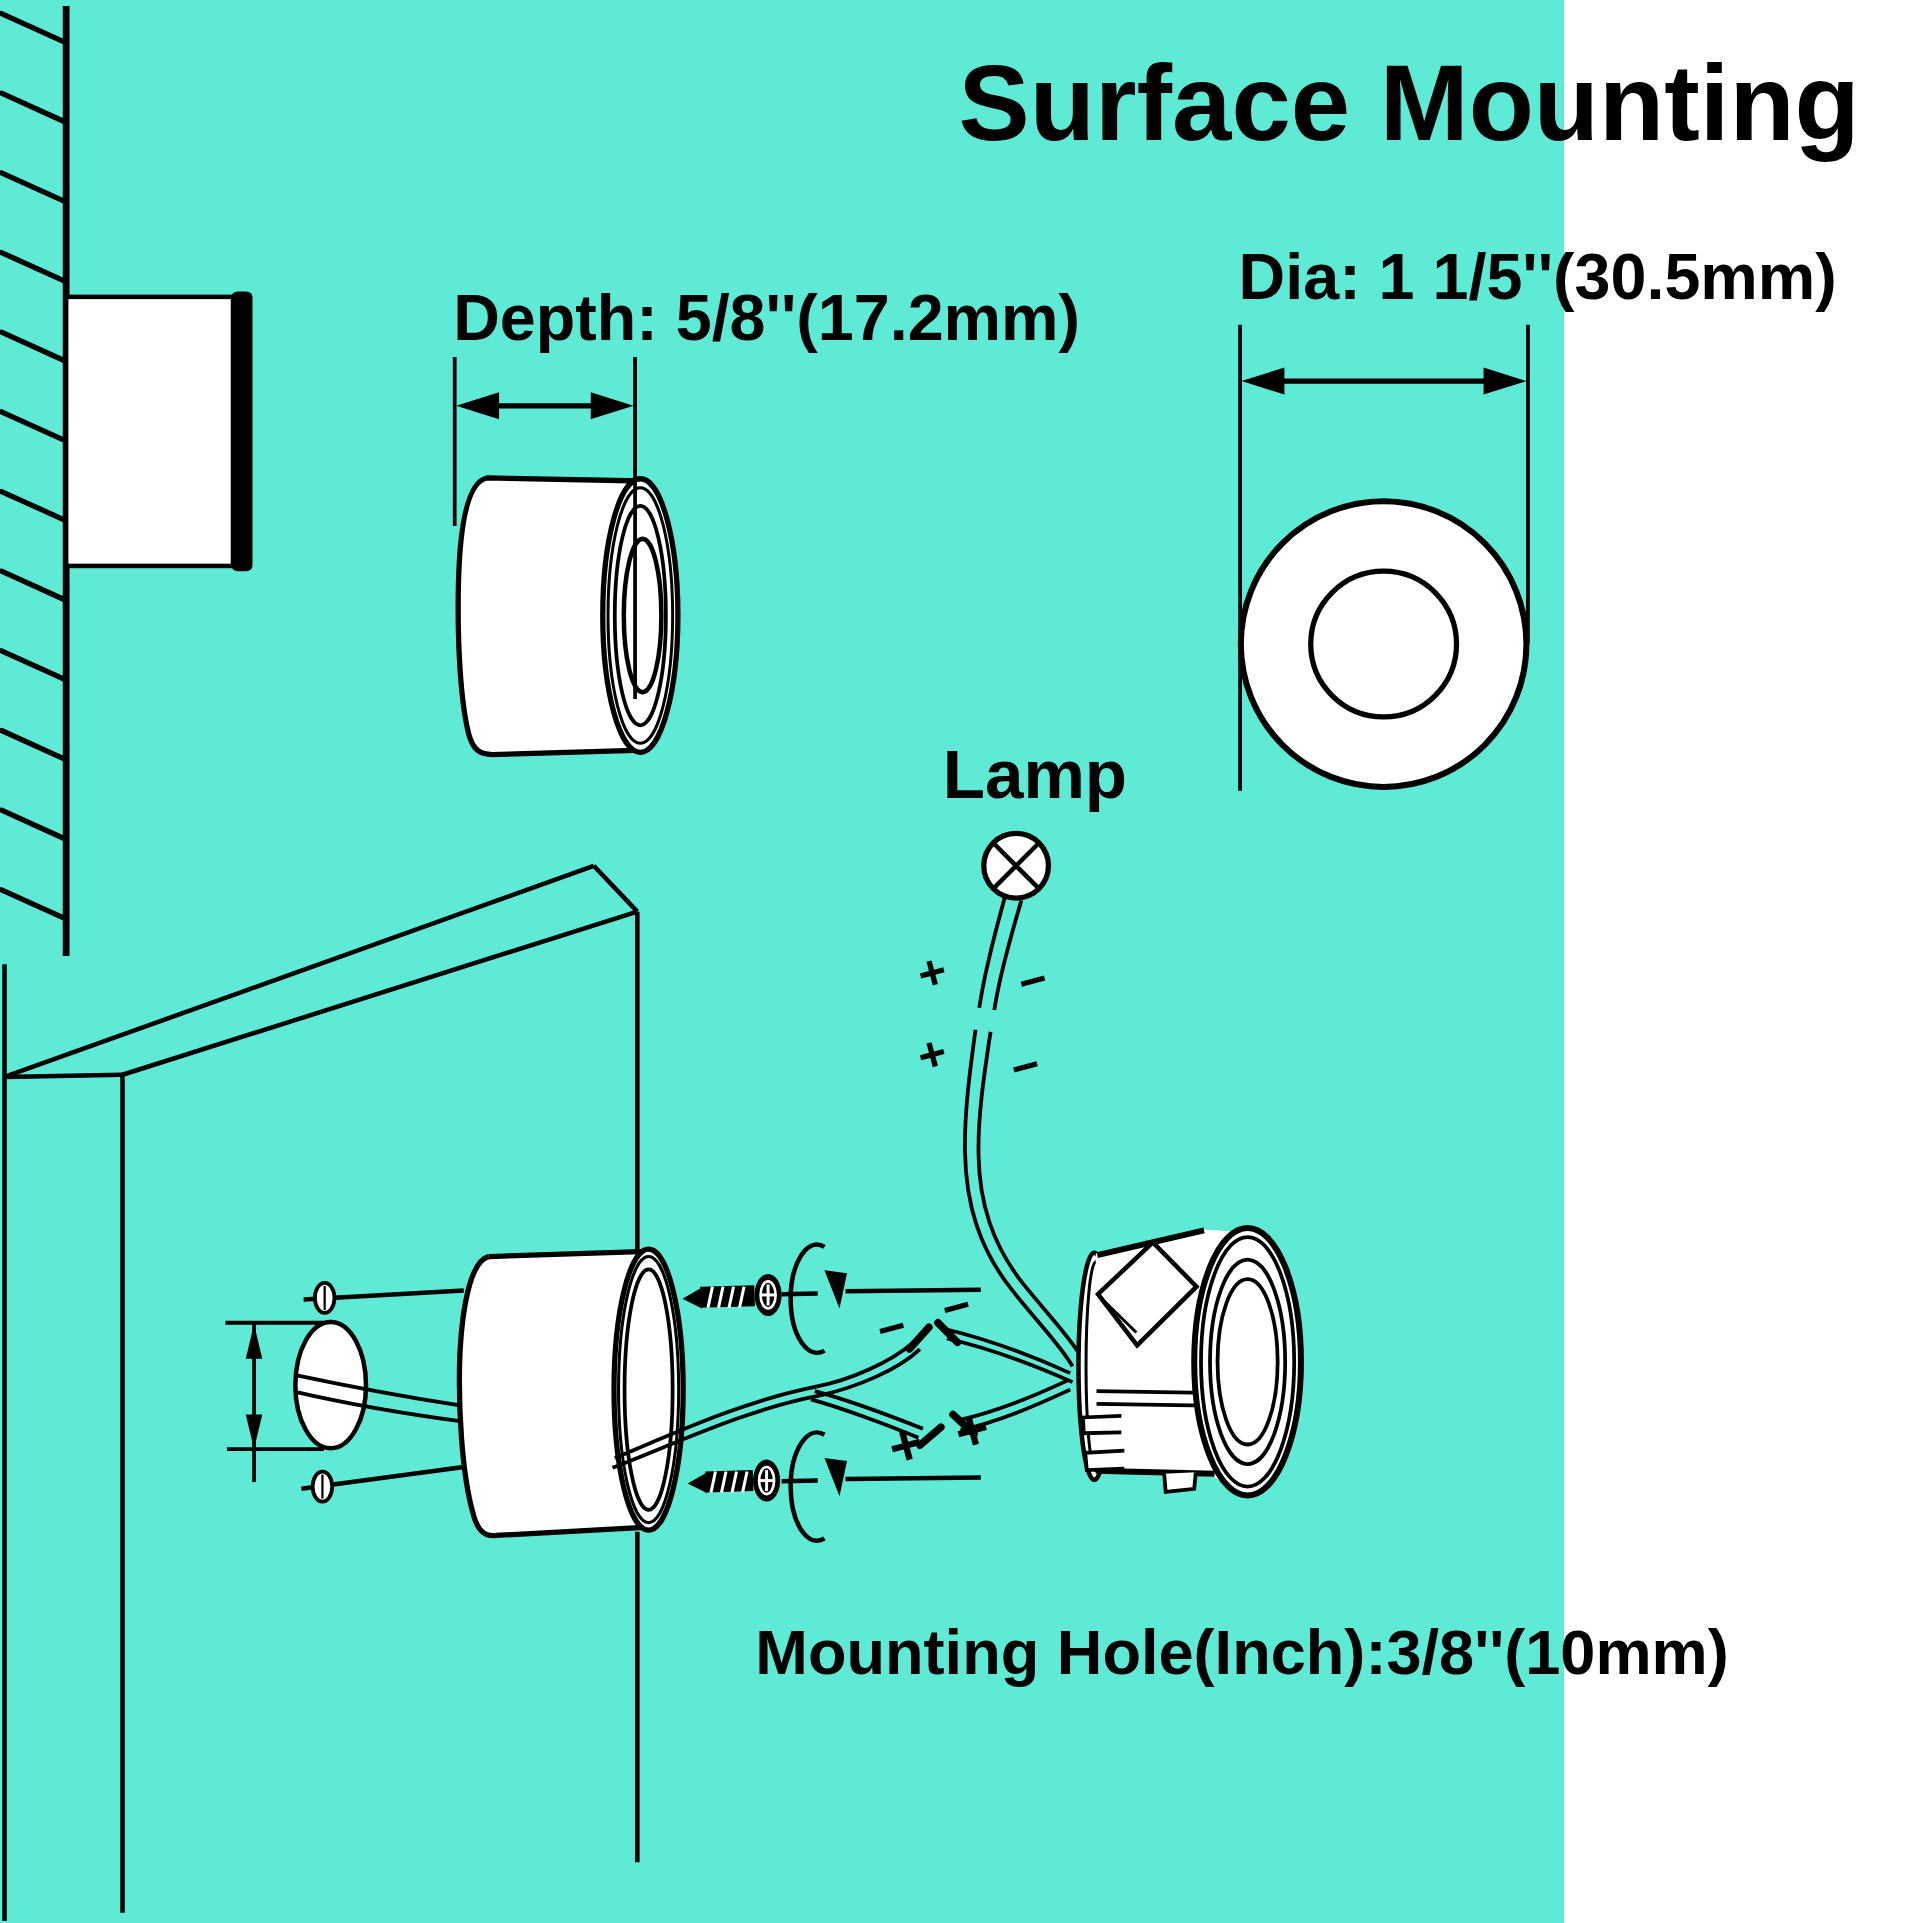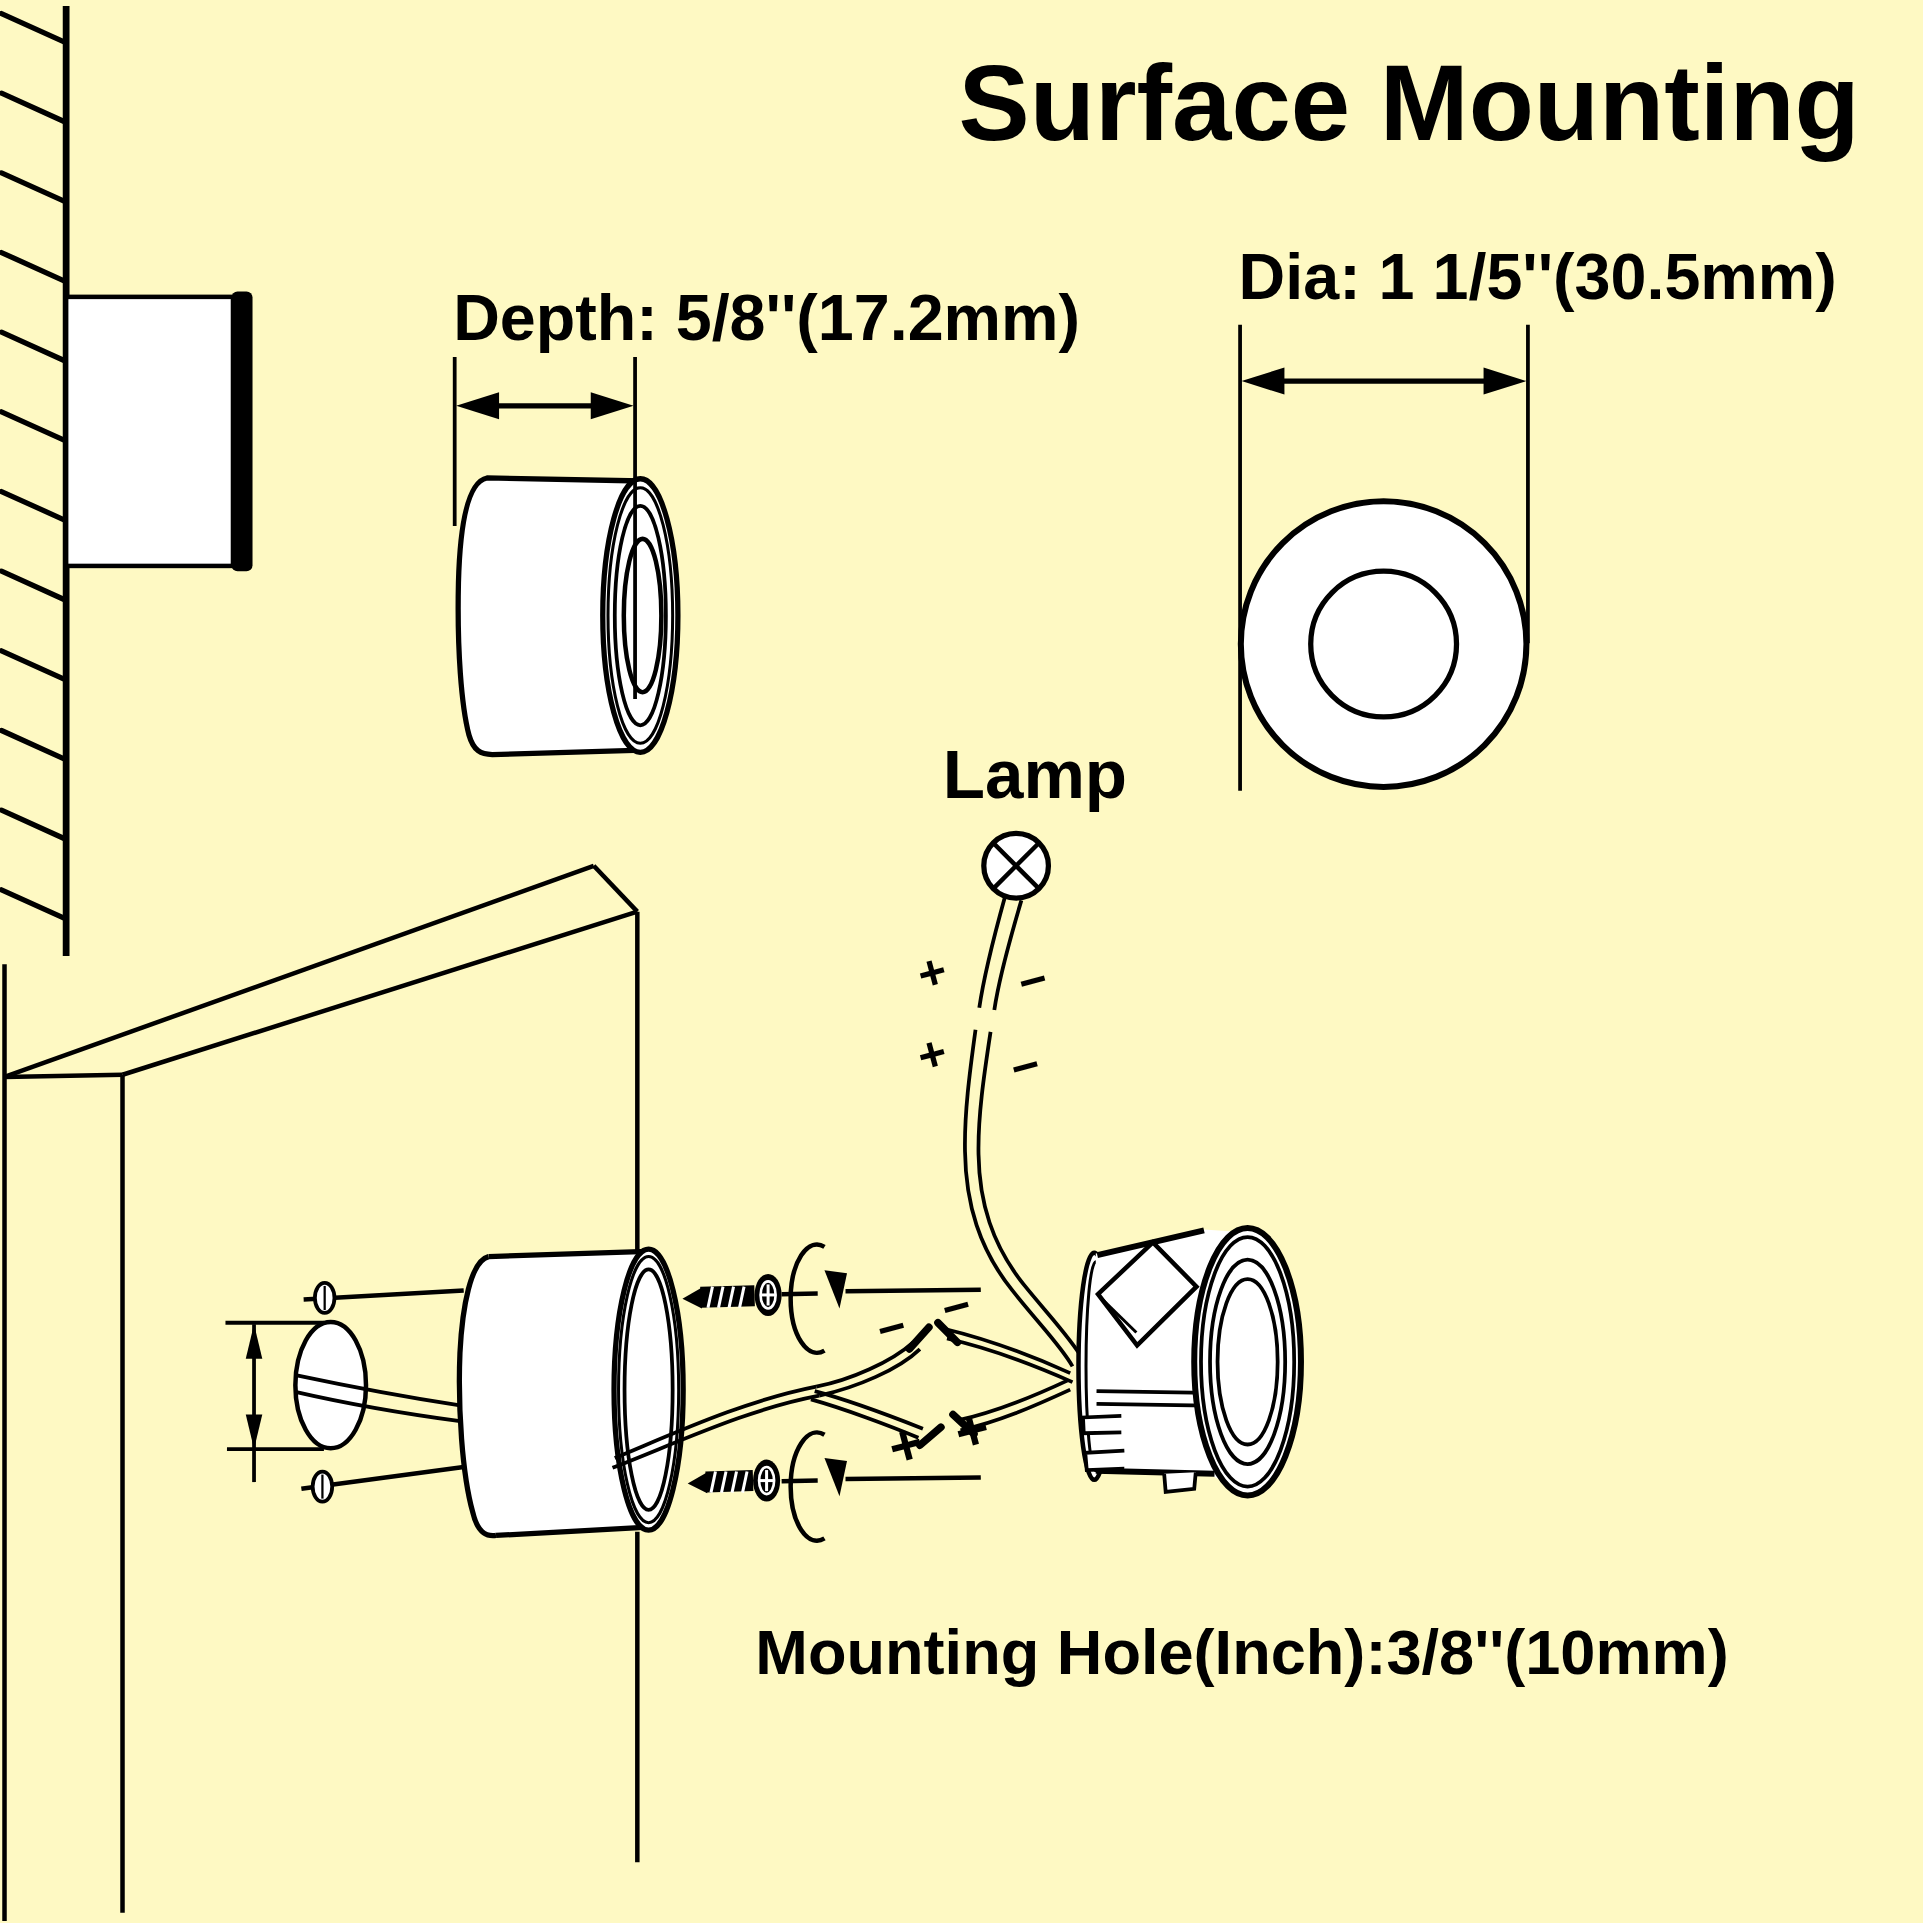--- a/index.html
+++ b/index.html
@@ -2,23 +2,23 @@
 <html style="font-size:12px"><head>
 <meta charset="utf-8">
 <style>
   html, body {
     margin: 0;
     padding: 0;
     background: #ffffff;
     font-family: "Liberation Sans", sans-serif;
   }
   .stage {
-    width: 1923px;
+    width: 1564px;
     height: 1924px;
-    background: #fef9c3;
+    background: #5eead4;
     position: relative;
   }
   svg { display: block; }
   text {
     font-family: "Liberation Sans", sans-serif;
     font-weight: bold;
     fill: #000000;
   }
 </style>
 </head>

